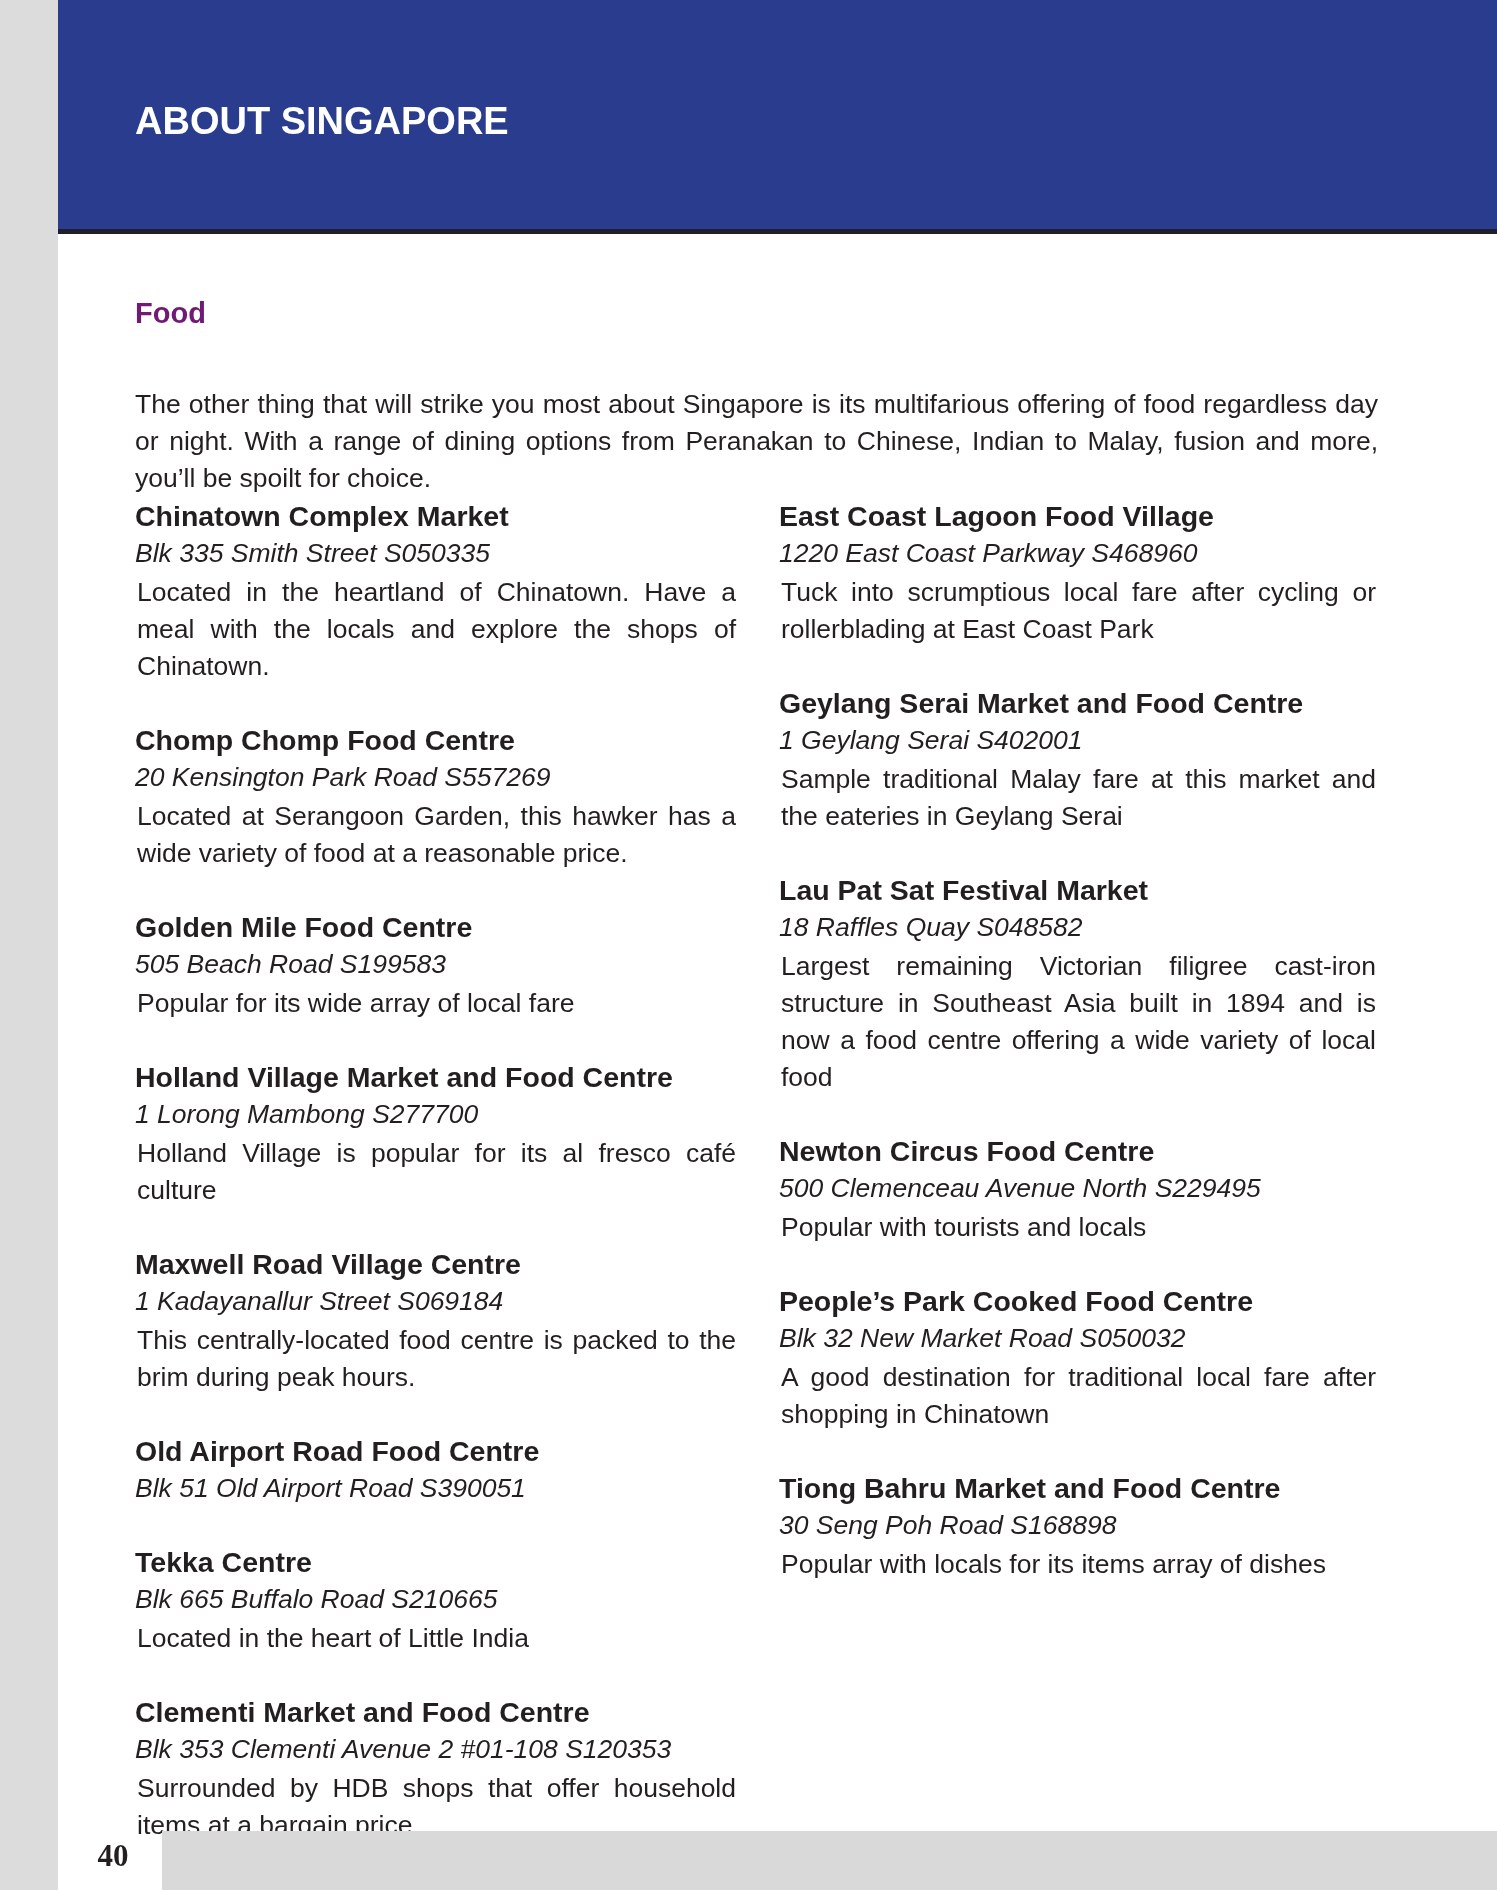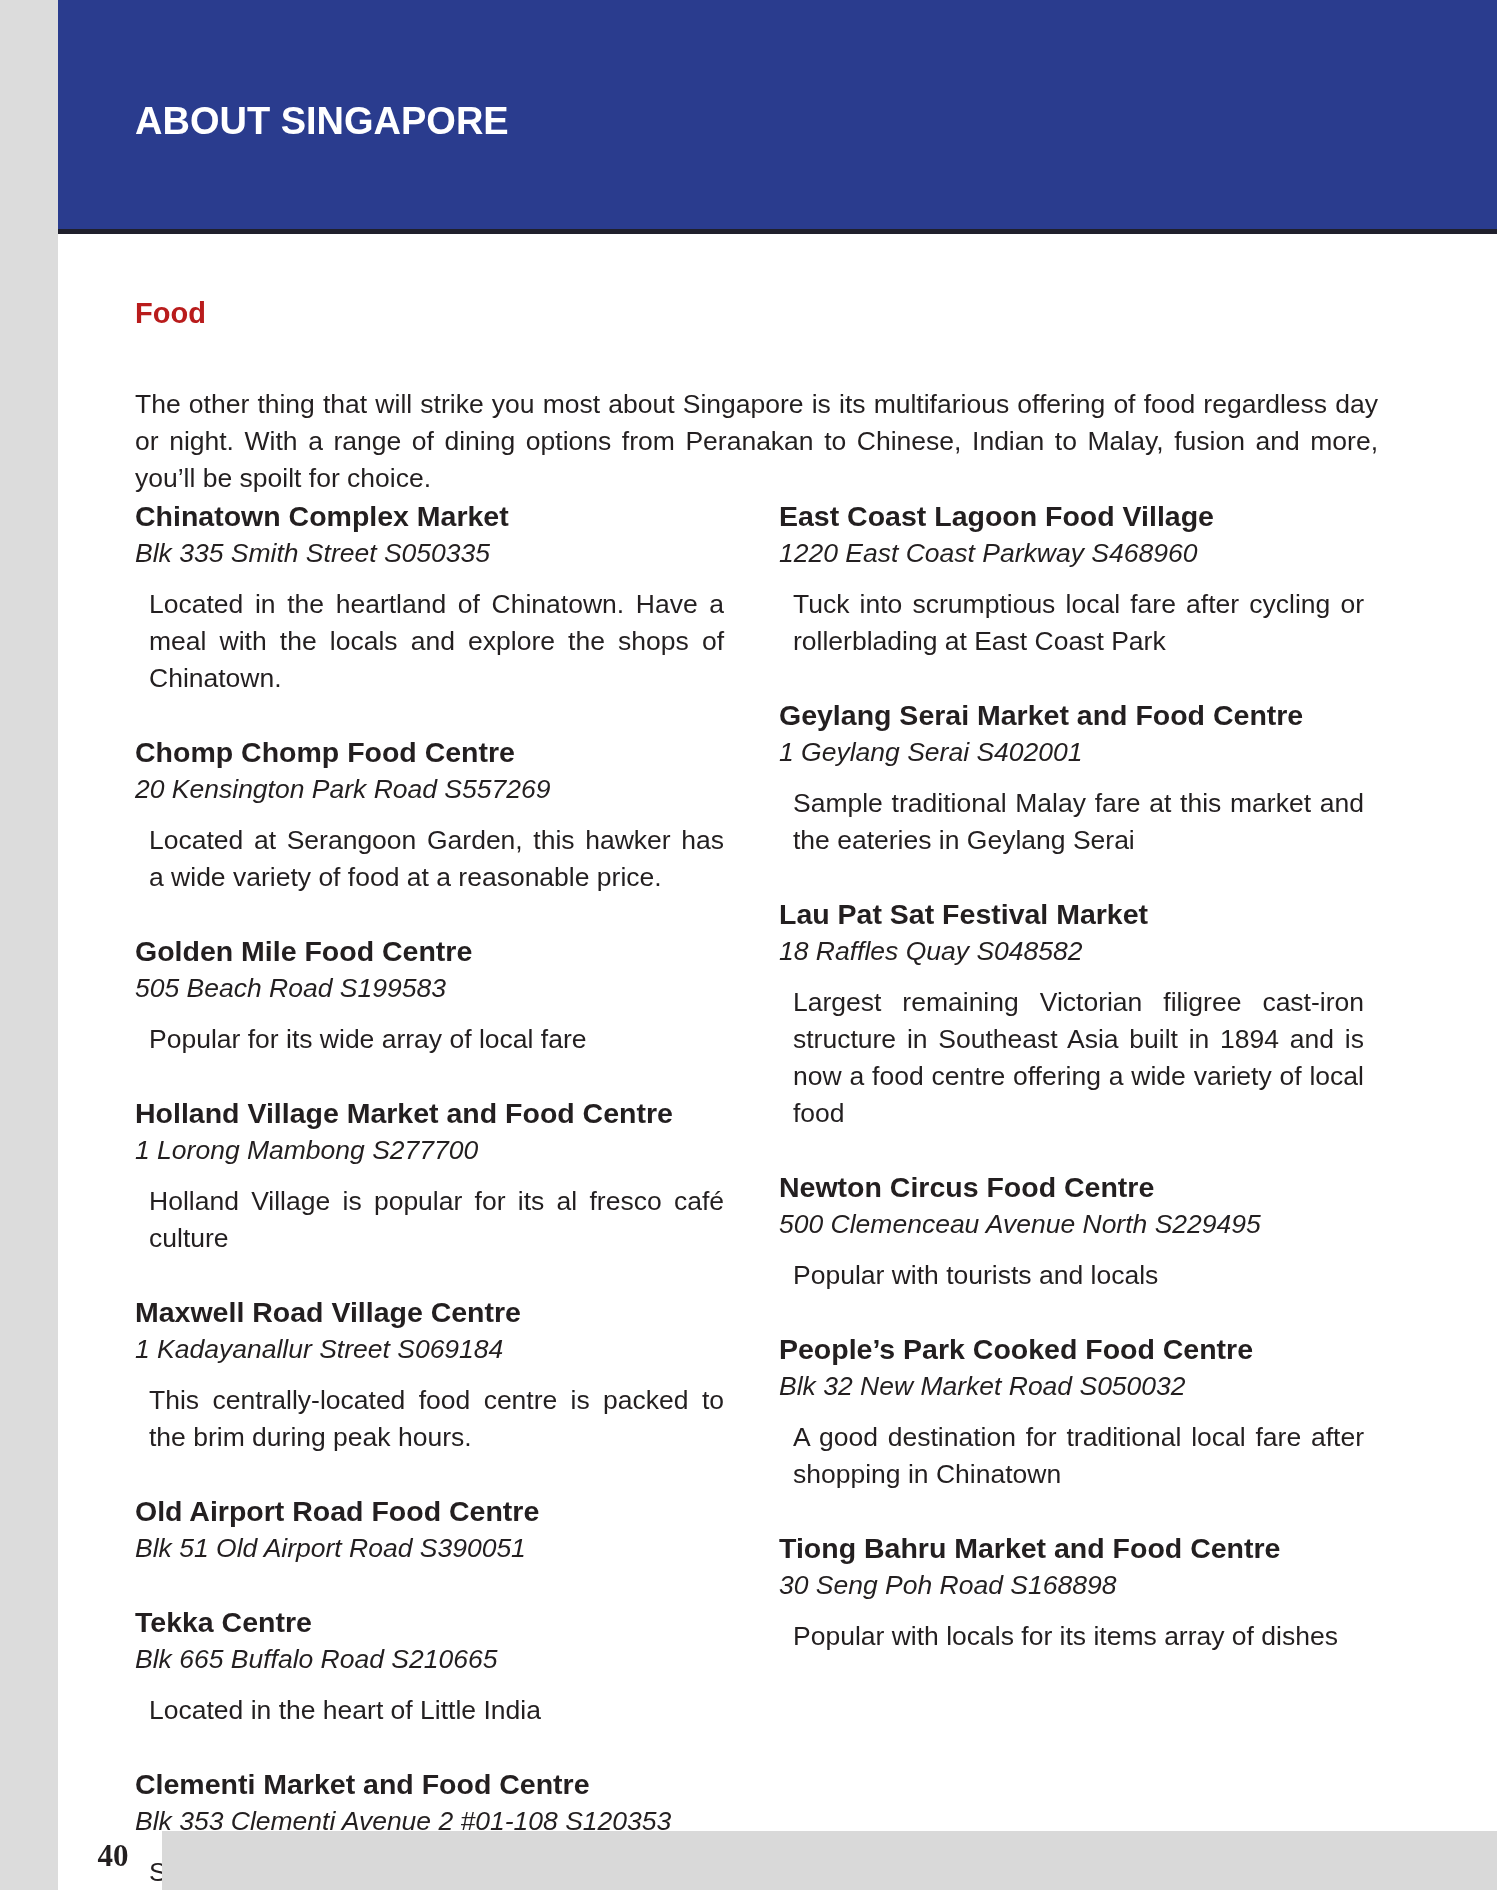--- a/index.html
+++ b/index.html
@@ -36,21 +36,21 @@
     font-size: 38px;
     font-weight: bold;
     letter-spacing: 0px;
     color: #ffffff;
   }
   .section-title {
     position: absolute;
     left: 135px; top: 297px;
     font-size: 29px;
     font-weight: bold;
-    color: #b91c1c;
+    color: #701a75;
   }
   .intro {
     position: absolute;
     left: 135px; top: 386px;
     width: 1243px;
     font-size: 26.5px;
     line-height: 37px;
     text-align: justify;
   }
   .col {
@@ -66,21 +66,21 @@
     line-height: 38px;
     font-weight: bold;
     color: #231f20;
   }
   .entry .addr {
     font-style: italic;
     font-size: 26.5px;
     line-height: 37px;
   }
   .entry .desc {
-    margin: 14px;
+    margin: 2px;
     font-size: 26.5px;
     line-height: 37px;
     text-align: justify;
   }
   .footer-bar {
     position: absolute;
     left: 162px; top: 1831px;
     width: 1335px; height: 59px;
     background: #d9d9d9;
   }

